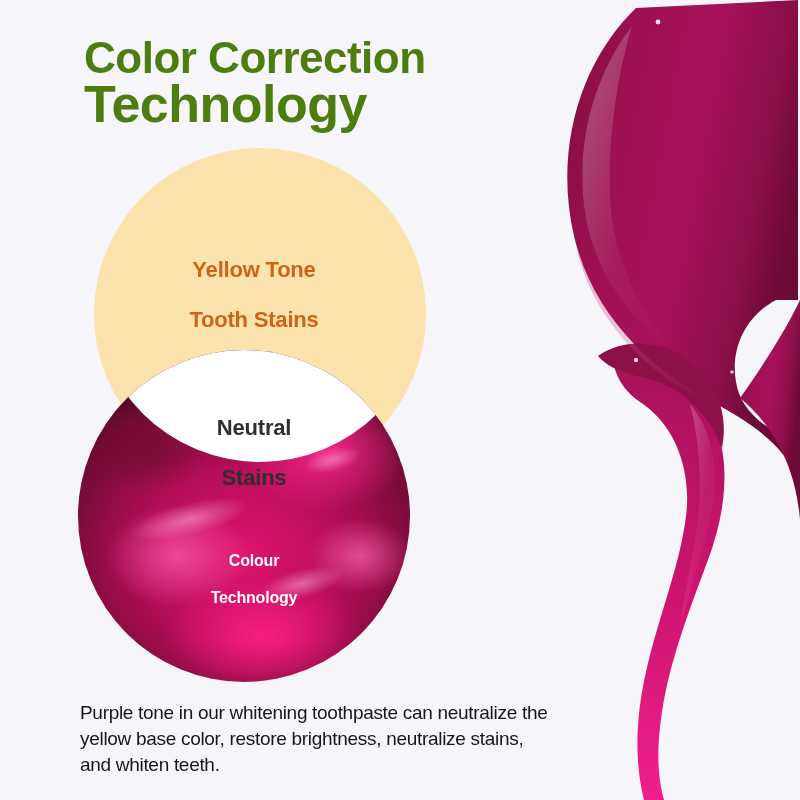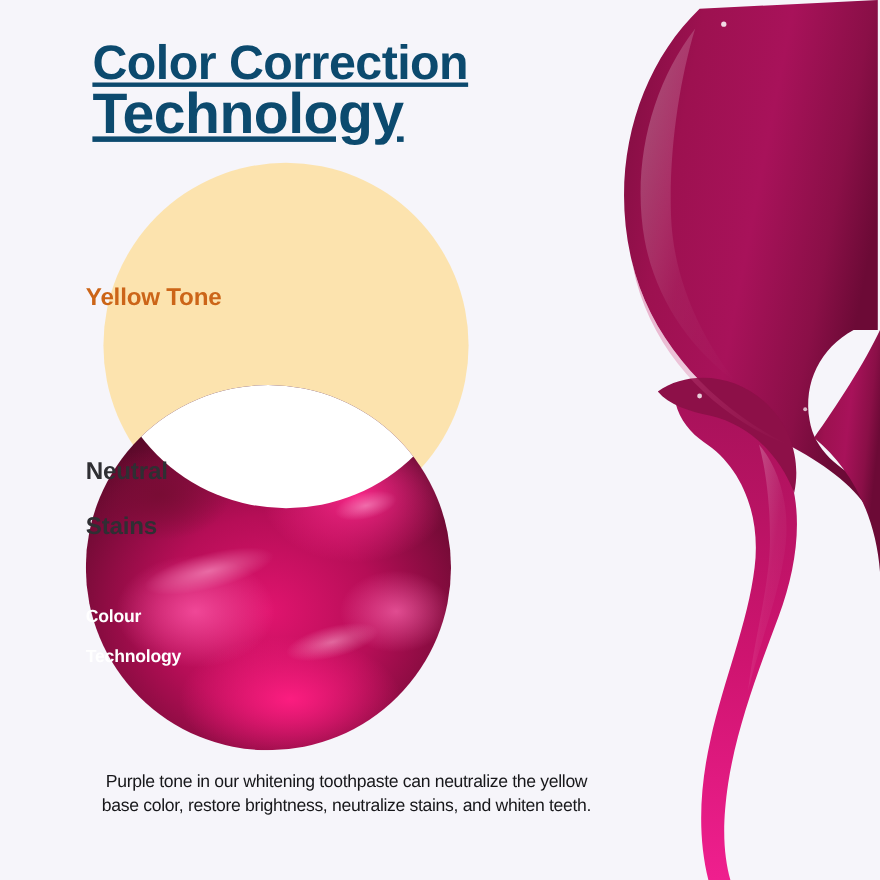--- a/index.html
+++ b/index.html
@@ -22,26 +22,25 @@
     width:800px; height:800px;
     background:#f6f5fa;
     overflow:hidden;
   }
 
   
   .headline {
     position:absolute;
     left:84px; top:36px;
     width:470px;
-    color:#0c4a6e;
+    color:#4d7c0f;
     font-weight:800;
     font-size:44px;
     line-height:0.98;
     letter-spacing:-0.5px;
-    text-decoration:underline;
   }
   .headline .line { display:block; white-space:nowrap; }
   .headline .line2 { font-size:52px; }
 
   
   .venn {
     position:absolute;
     left:78px; top:148px;
     width:352px; height:534px;
   }
@@ -97,20 +96,21 @@
     border-radius:50%;
     background:#ffffff;
     
     clip-path:circle(166px at 182px -54px);
   }
 
   
   .label {
     position:absolute;
     width:100%;
+    text-align:center;
     font-weight:800;
     line-height:1.14;
     white-space:pre-line;
   }
   .label-yellow {
     top:84px;
     color:#cc6518;
     font-size:22px;
     letter-spacing:-0.2px;
   }
@@ -126,24 +126,23 @@
     font-size:16px;
     letter-spacing:-0.2px;
   }
 
   
   .description {
     position:absolute;
     left:80px; top:700px;
     width:470px;
     color:#17171a;
-    font-size:16px;
+    font-size:19px;
     line-height:1.38;
     letter-spacing:-0.3px;
-    text-align:center;
   }
 
   
   .swirl {
     position:absolute;
     right:0; top:0;
     width:260px; height:800px;
     pointer-events:none;
   }
   .swirl svg { display:block; width:100%; height:100%; }
@@ -163,20 +162,21 @@
     <div class="circle circle-yellow"></div>
 
     <div class="circle circle-magenta"></div>
 
     <div class="lens">
       <div class="lens-shape"></div>
     </div>
 
     <div class="label label-yellow">
       <span>Yellow Tone</span><br>
+      <span>Tooth Stains</span>
     </div>
 
     <div class="label label-neutral">
       <span>Neutral</span><br>
       <span>Stains</span>
     </div>
 
     <div class="label label-magenta">
       <span>Colour</span><br>
       <span>Technology</span>

